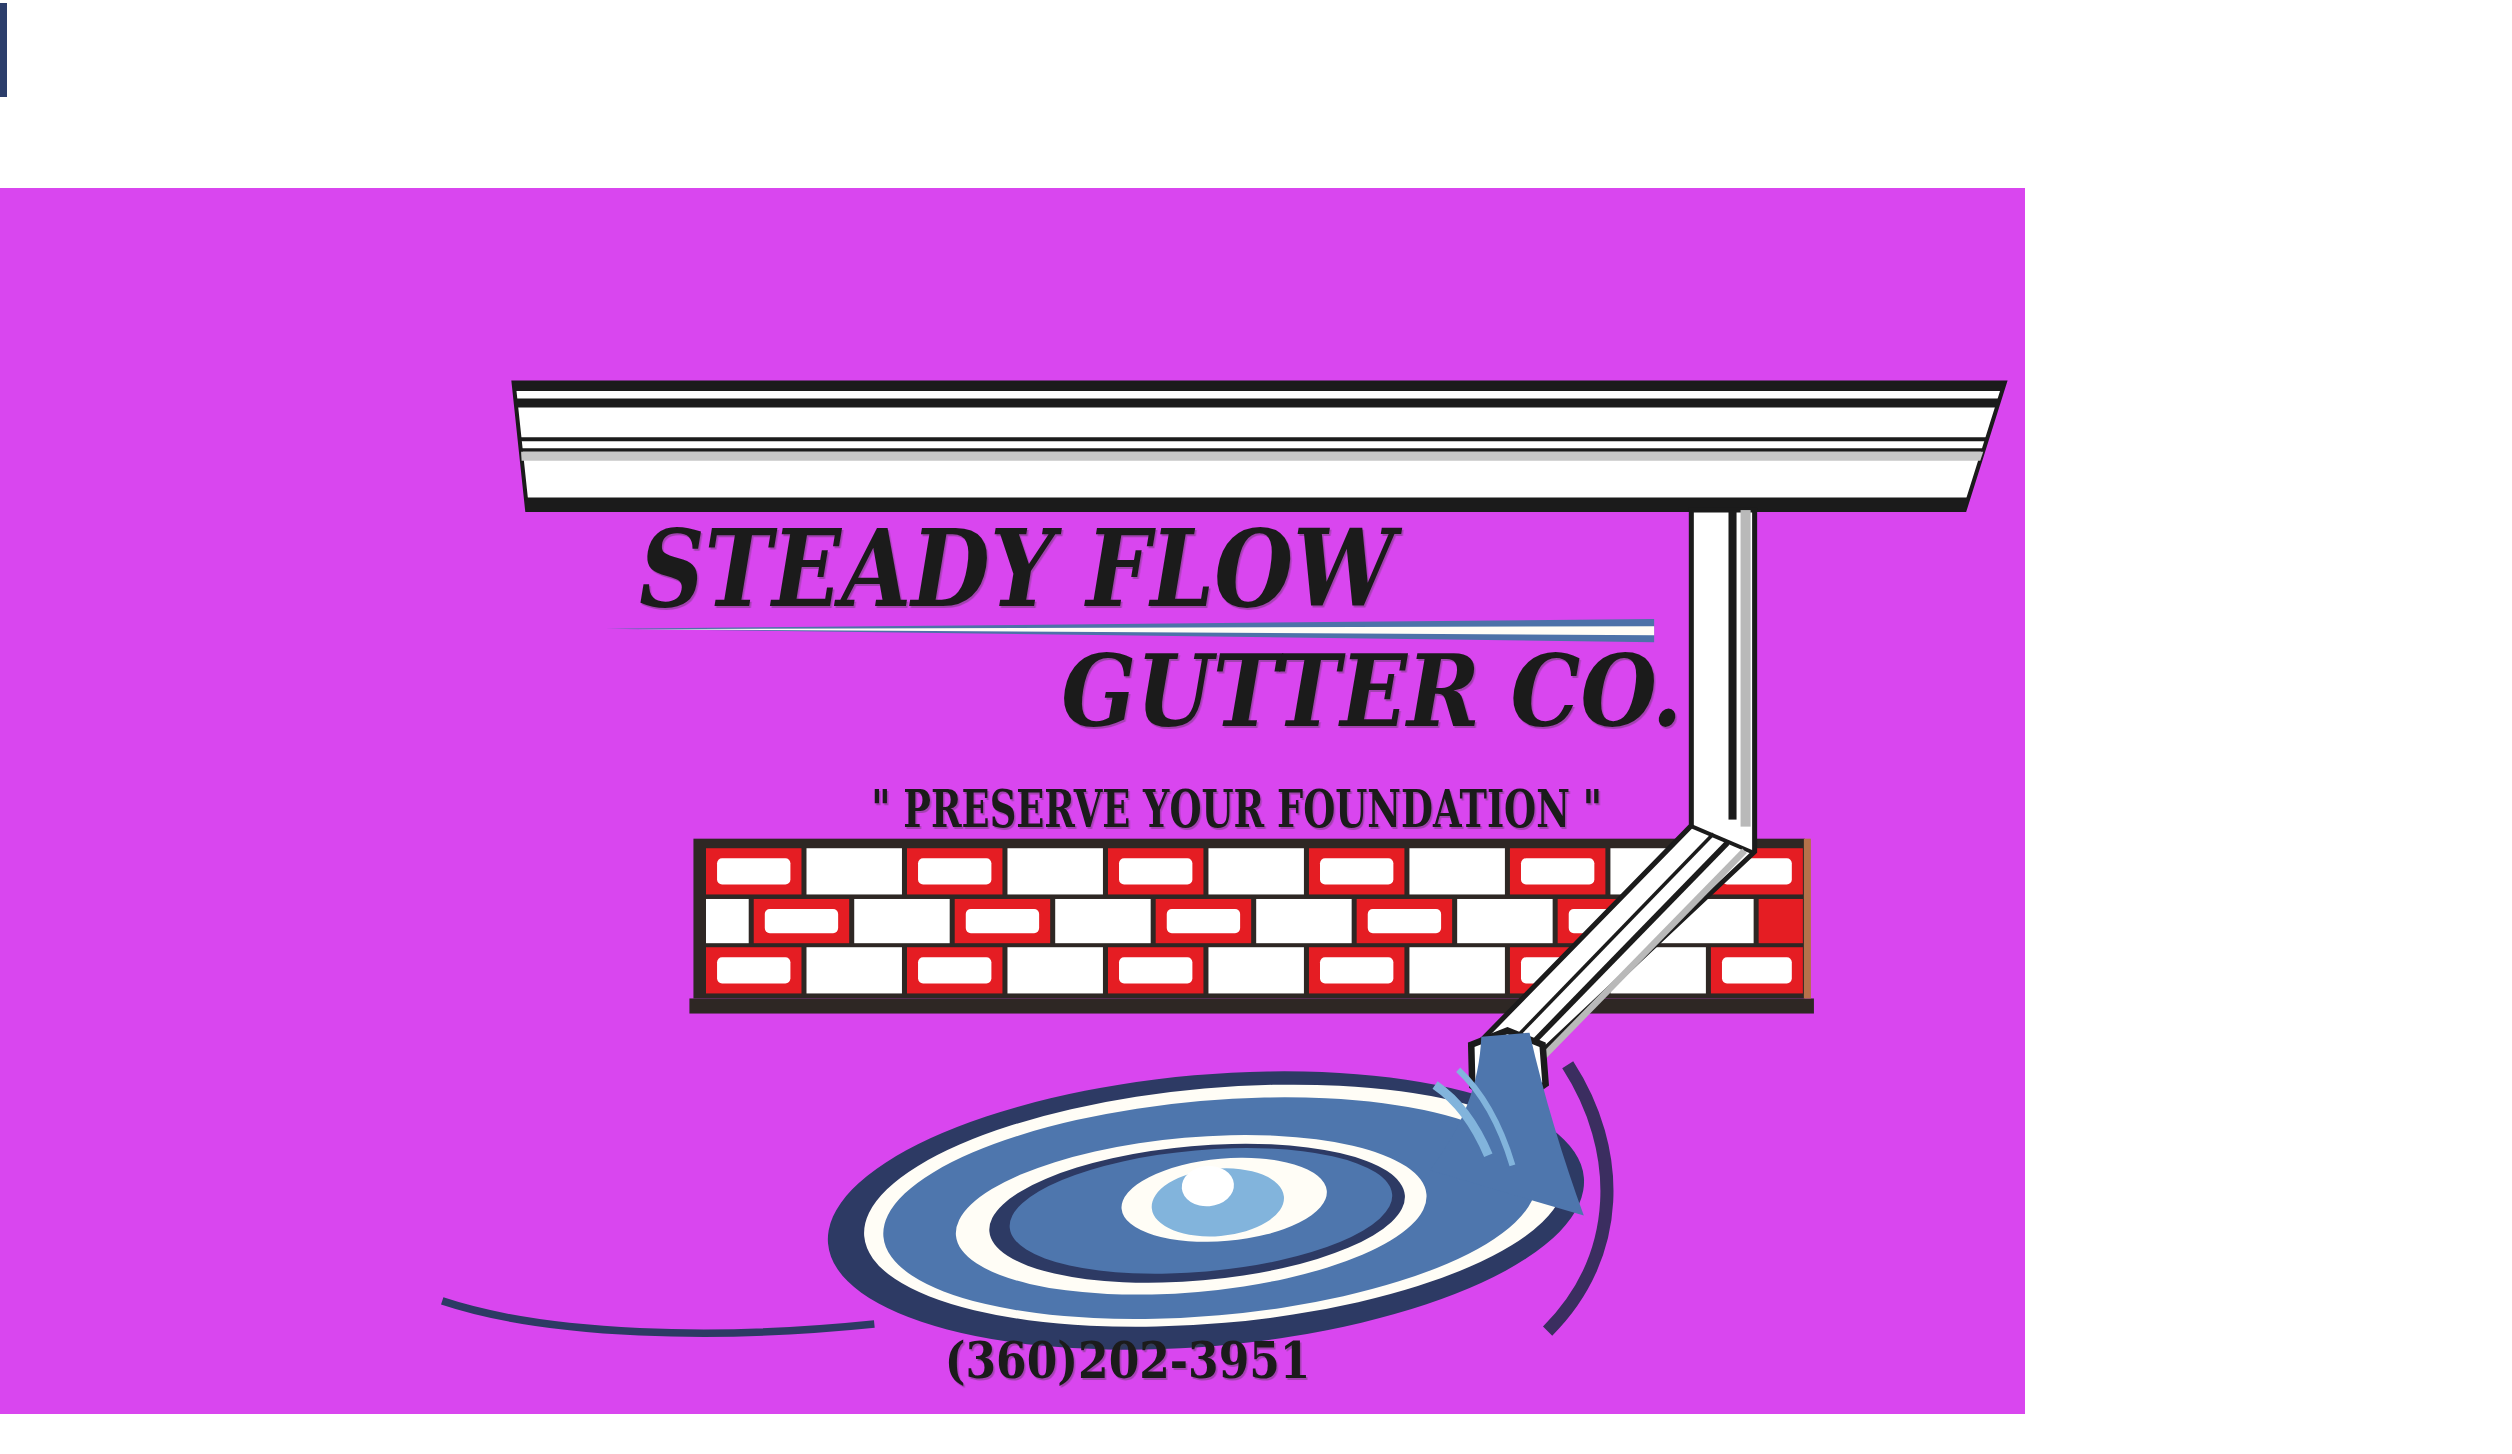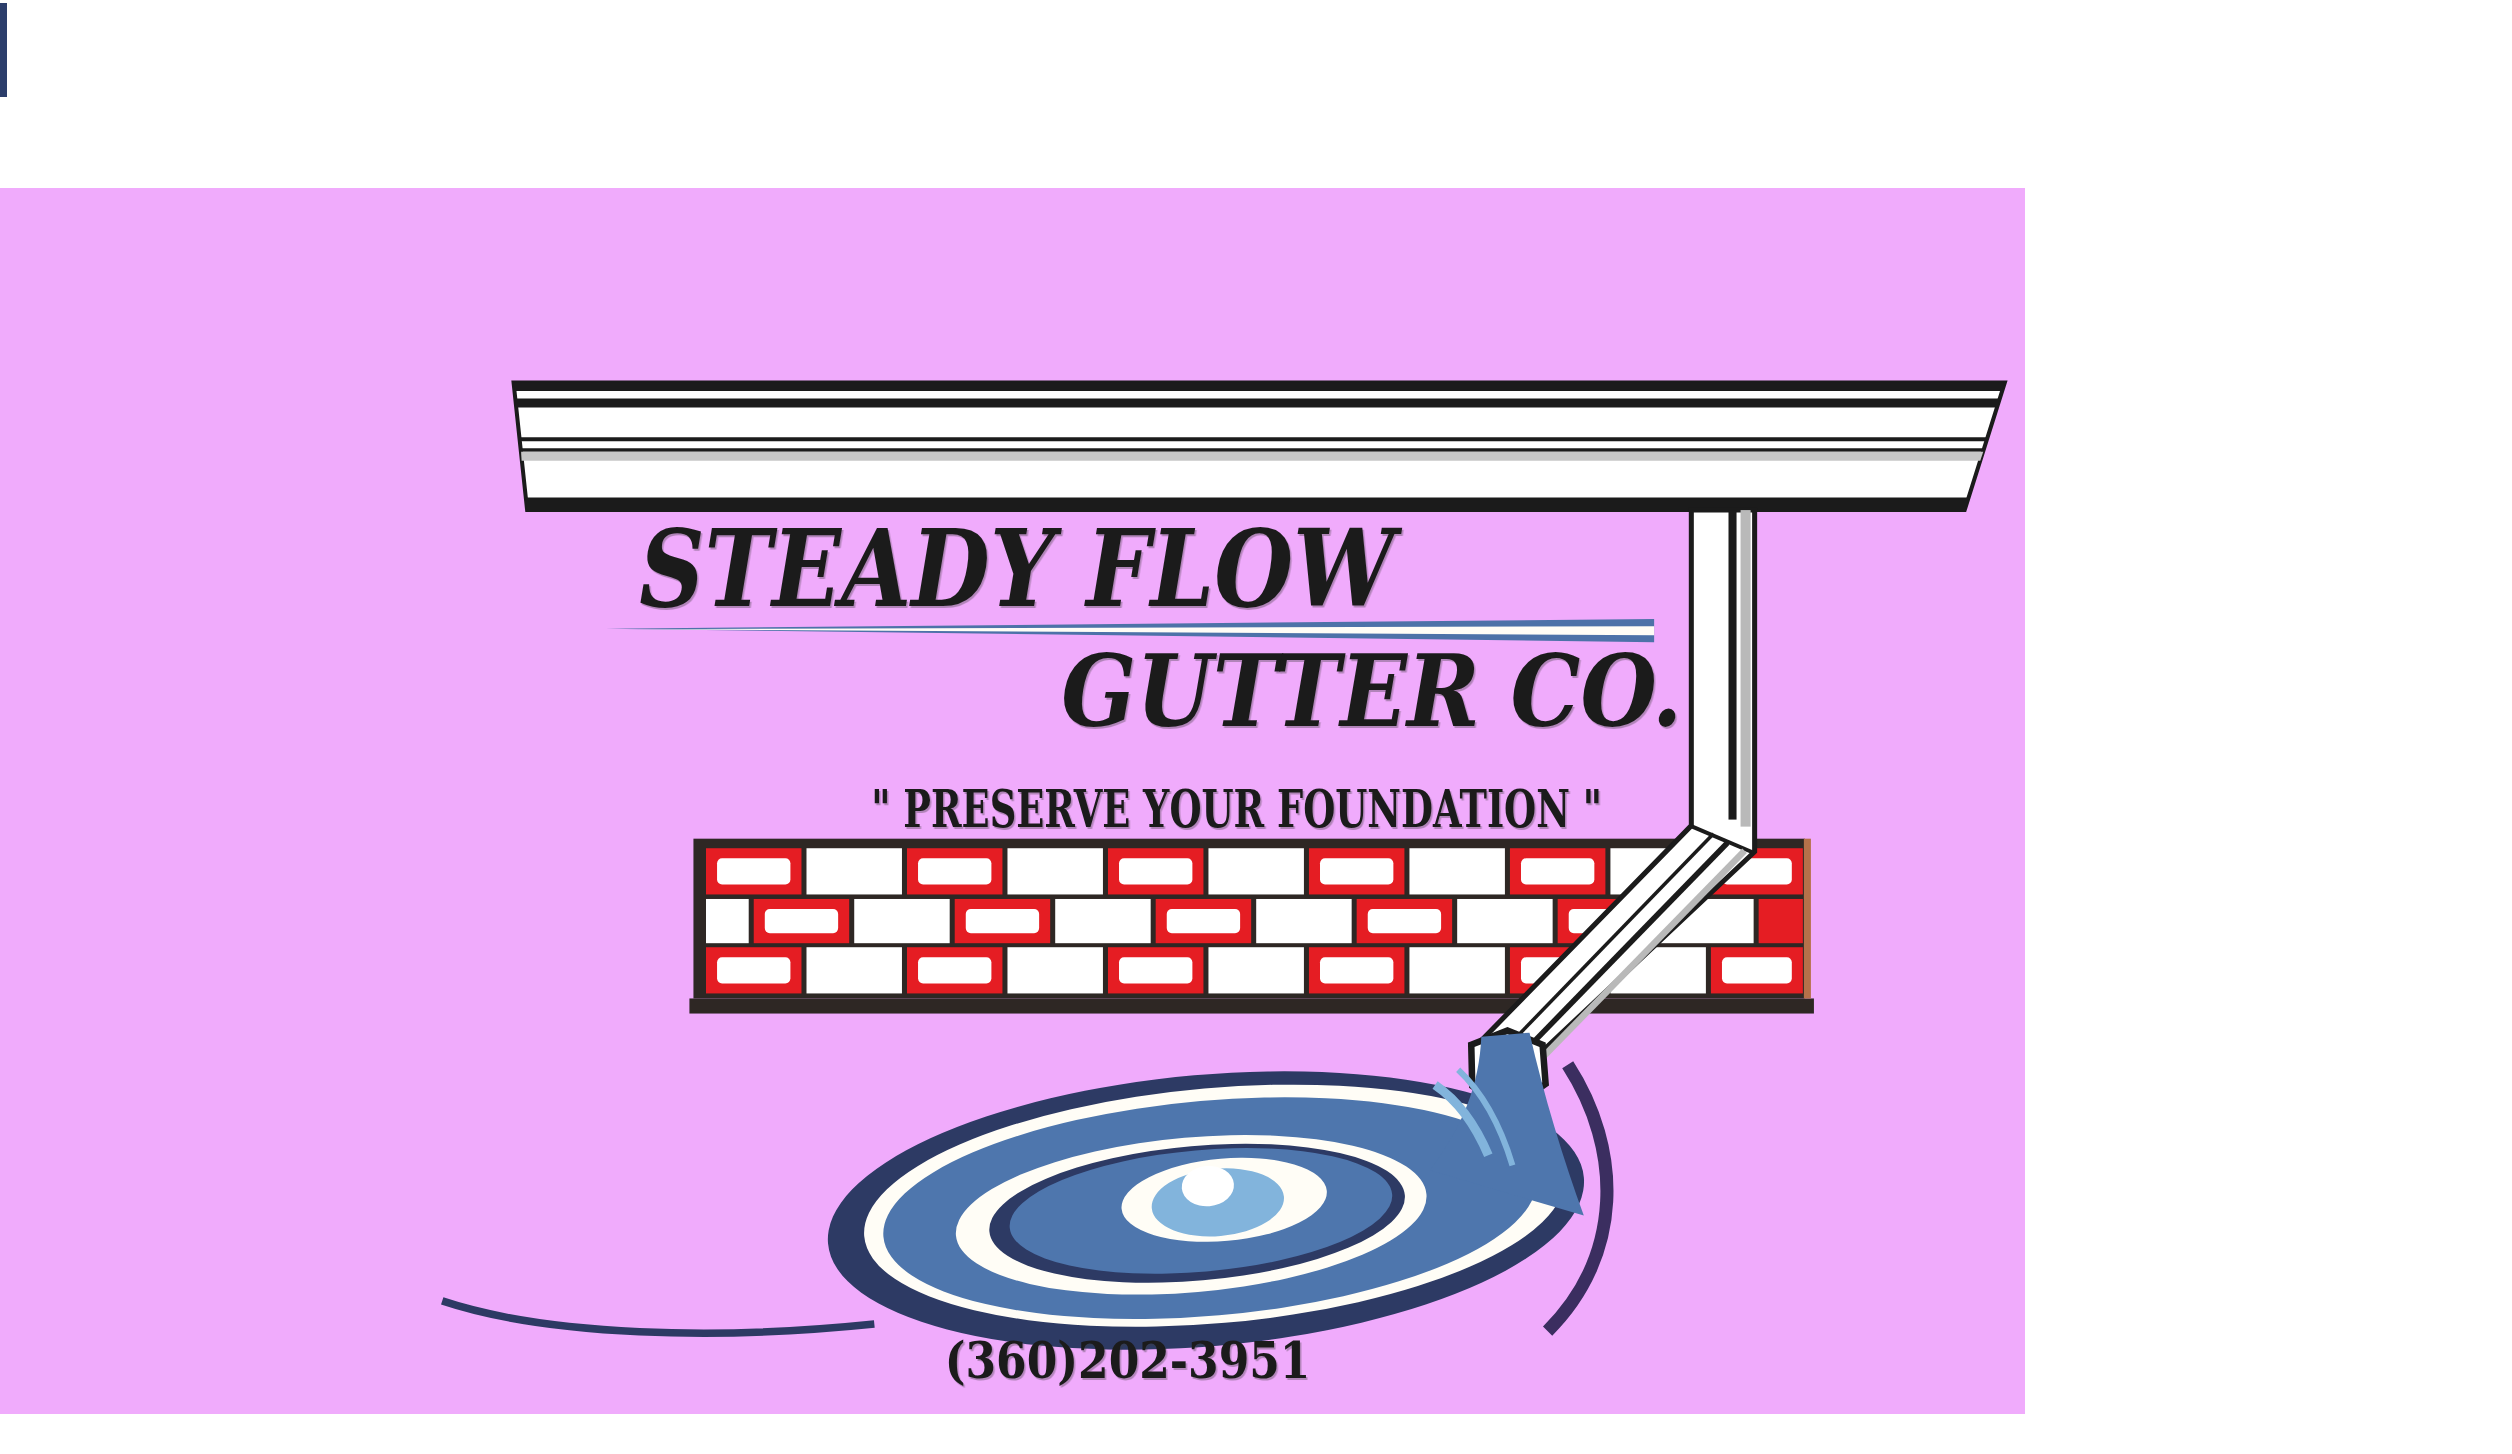--- a/index.html
+++ b/index.html
@@ -1,19 +1,19 @@
 <!DOCTYPE html>
 <html style="font-size:8px"><head>
 <meta charset="utf-8">
 <style>
   html,body{margin:0;padding:0;}
   body{background:#ffffff;font-family:"DejaVu Serif", serif;}
   .page{position:relative;width:2872px;height:1455px;background:#ffffff;overflow:hidden;}
   .accent-bar{position:absolute;left:0;top:2.5px;width:6.5px;height:94px;}
-  .logo-canvas{position:absolute;left:0;top:188px;width:2025px;height:1226px;background:#f0abfc;text-decoration:underline;}
+  .logo-canvas{position:absolute;left:0;top:188px;width:2025px;height:1226px;background:#d946ef;text-decoration:underline;}
   .logo-canvas svg{position:absolute;left:0;top:0;}
   .t-display{font-family:"DejaVu Serif", serif;font-style:italic;font-weight:bold;}
   .t-plain{font-family:"DejaVu Serif", serif;font-weight:bold;}
   .t-shadow{filter:drop-shadow(3px 4px 0 rgba(60,60,60,0.35));}
 </style>
 </head>
 <body>
 
 <div class="page">
 

